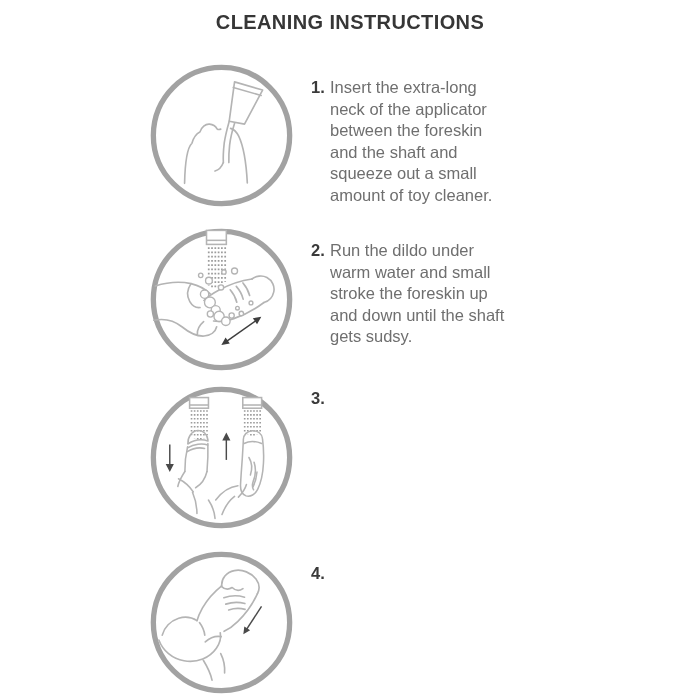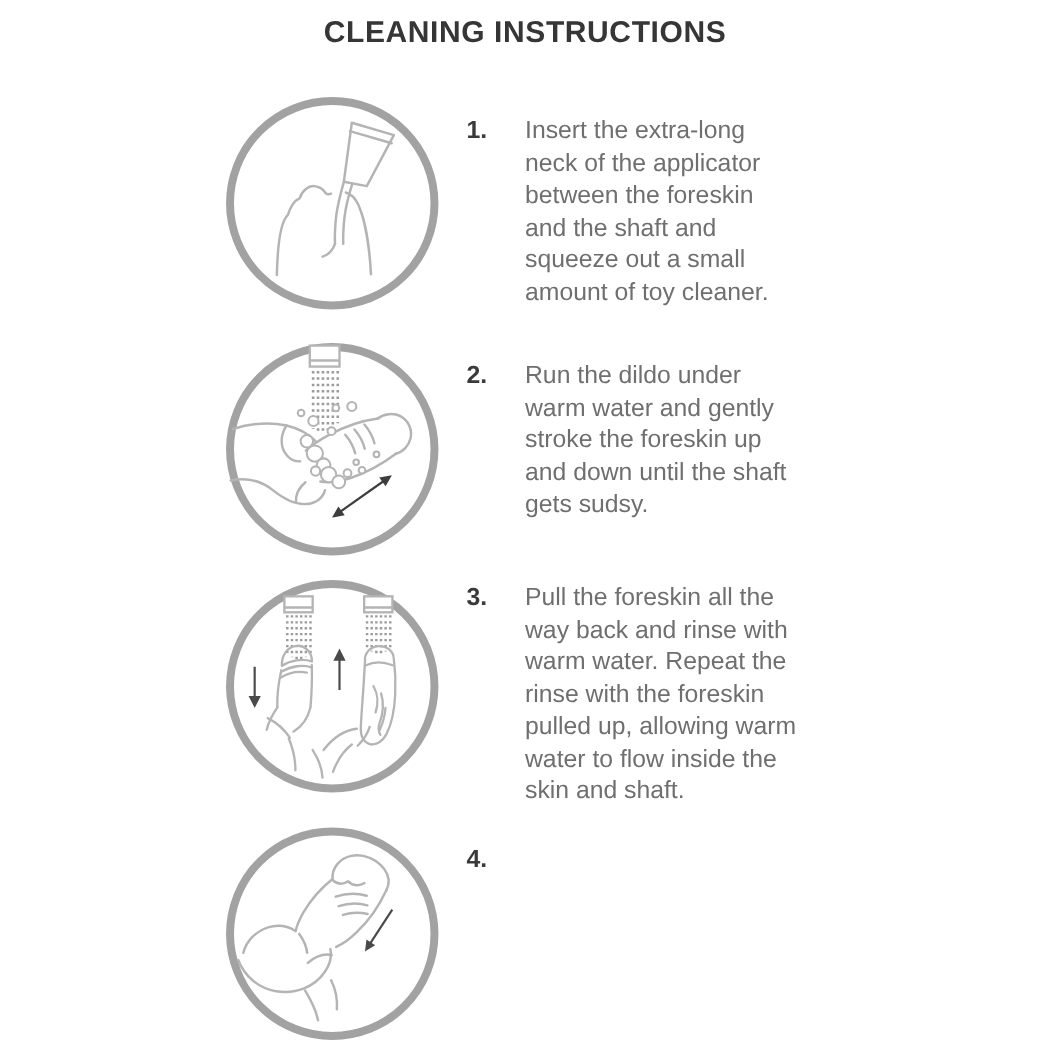--- a/index.html
+++ b/index.html
@@ -6,21 +6,21 @@
   .page{position:relative;width:560px;height:700px;background:#ffffff;overflow:hidden;
         font-family:"Liberation Sans",sans-serif;}
   .title{position:absolute;top:11px;left:0;width:700px;text-align:center;
          font-size:20px;font-weight:bold;letter-spacing:.4px;color:#363636;}
   .circle-wrap{position:absolute;left:149px;width:145px;height:145px;}
   .c1{top:63px;} .c2{top:227px;} .c3{top:385px;} .c4{top:550px;}
   .step-text{position:absolute;left:311px;display:flex;align-items:flex-start;
              font-size:16.5px;line-height:21.5px;color:#6f6f6f;width:250px;}
   .t1{top:77px;} .t2{top:240px;} .t3{top:388px;} .t4{top:563px;}
   .num{font-weight:bold;color:#3a3a3a;flex:0 0 19px;}
-  .body-text{white-space:pre-line;margin-left:20px;}
+  .body-text{white-space:pre-line;}
   svg{display:block;}
 </style>
 </head>
 <body>
 
 <div class="page">
 
   <div class="title">CLEANING INSTRUCTIONS</div>
 
   <div class="circle-wrap c1">
@@ -198,34 +198,27 @@
 neck of the applicator
 between the foreskin
 and the shaft and
 squeeze out a small
 amount of toy cleaner.</span>
   </div>
 
   <div class="step-text t2">
     <span class="num">2.</span>
     <span class="body-text">Run the dildo under
-warm water and gently
+warm water and small
 stroke the foreskin up
 and down until the shaft
 gets sudsy.</span>
   </div>
 
   <div class="step-text t3">
     <span class="num">3.</span>
-    <span class="body-text">Pull the foreskin all the
-way back and rinse with
-warm water. Repeat the
-rinse with the foreskin
-pulled up, allowing warm
-water to flow inside the
-skin and shaft.</span>
   </div>
 
   <div class="step-text t4">
     <span class="num">4.</span>
   </div>
 
 </div>
 
 </body></html>

